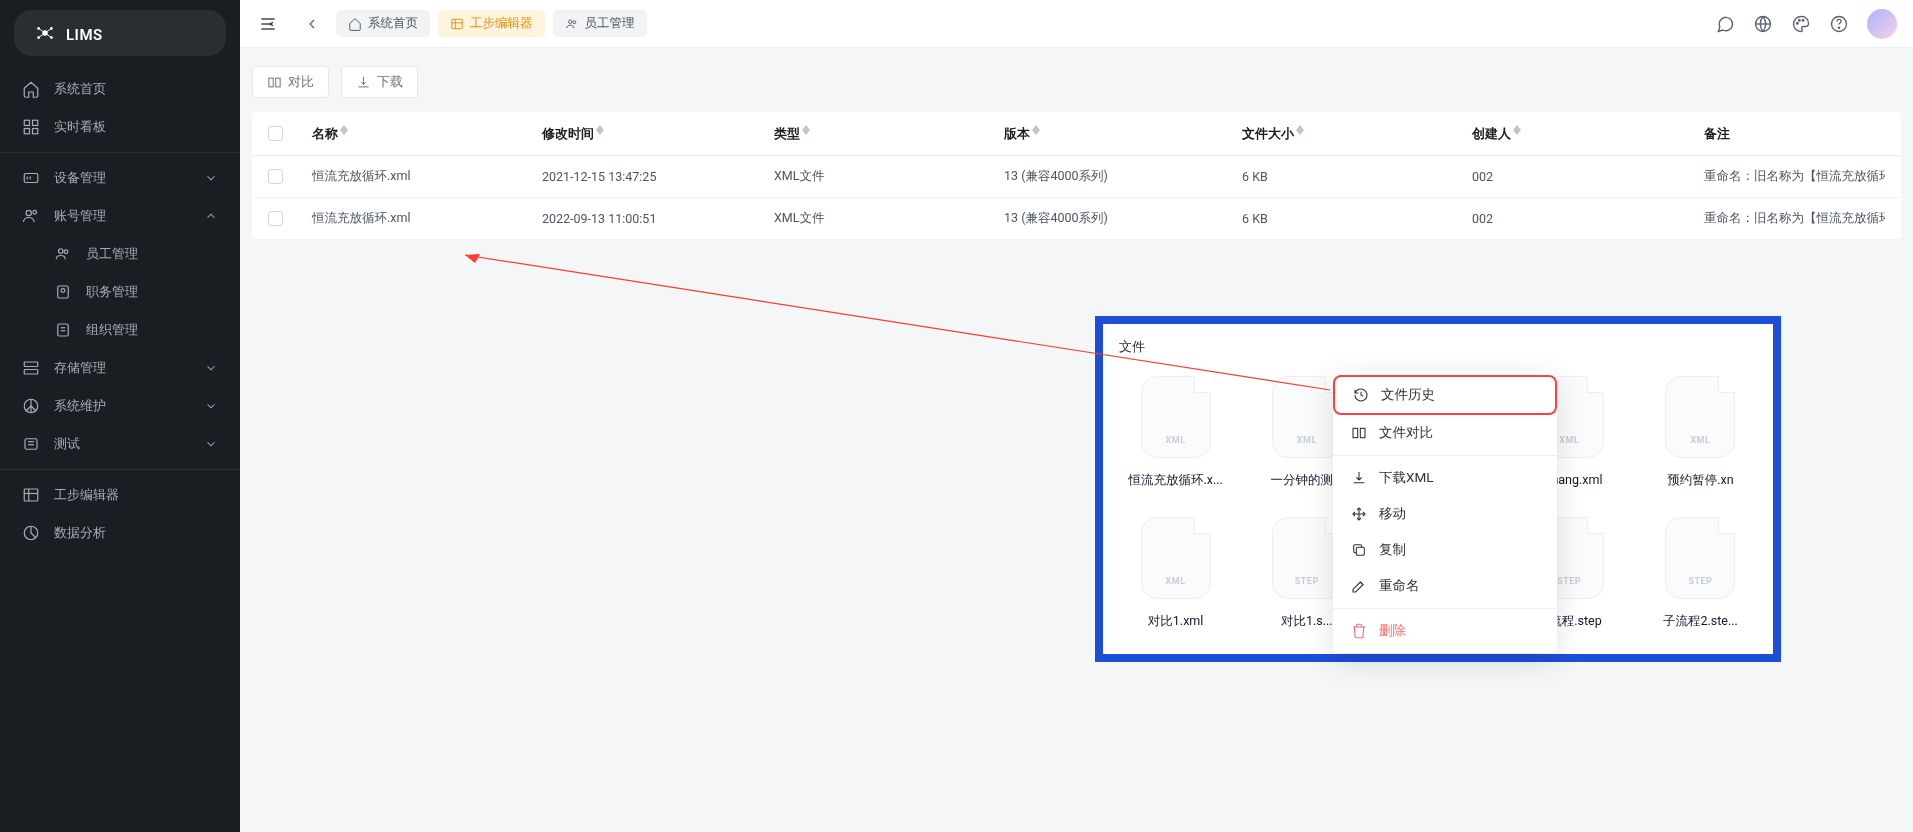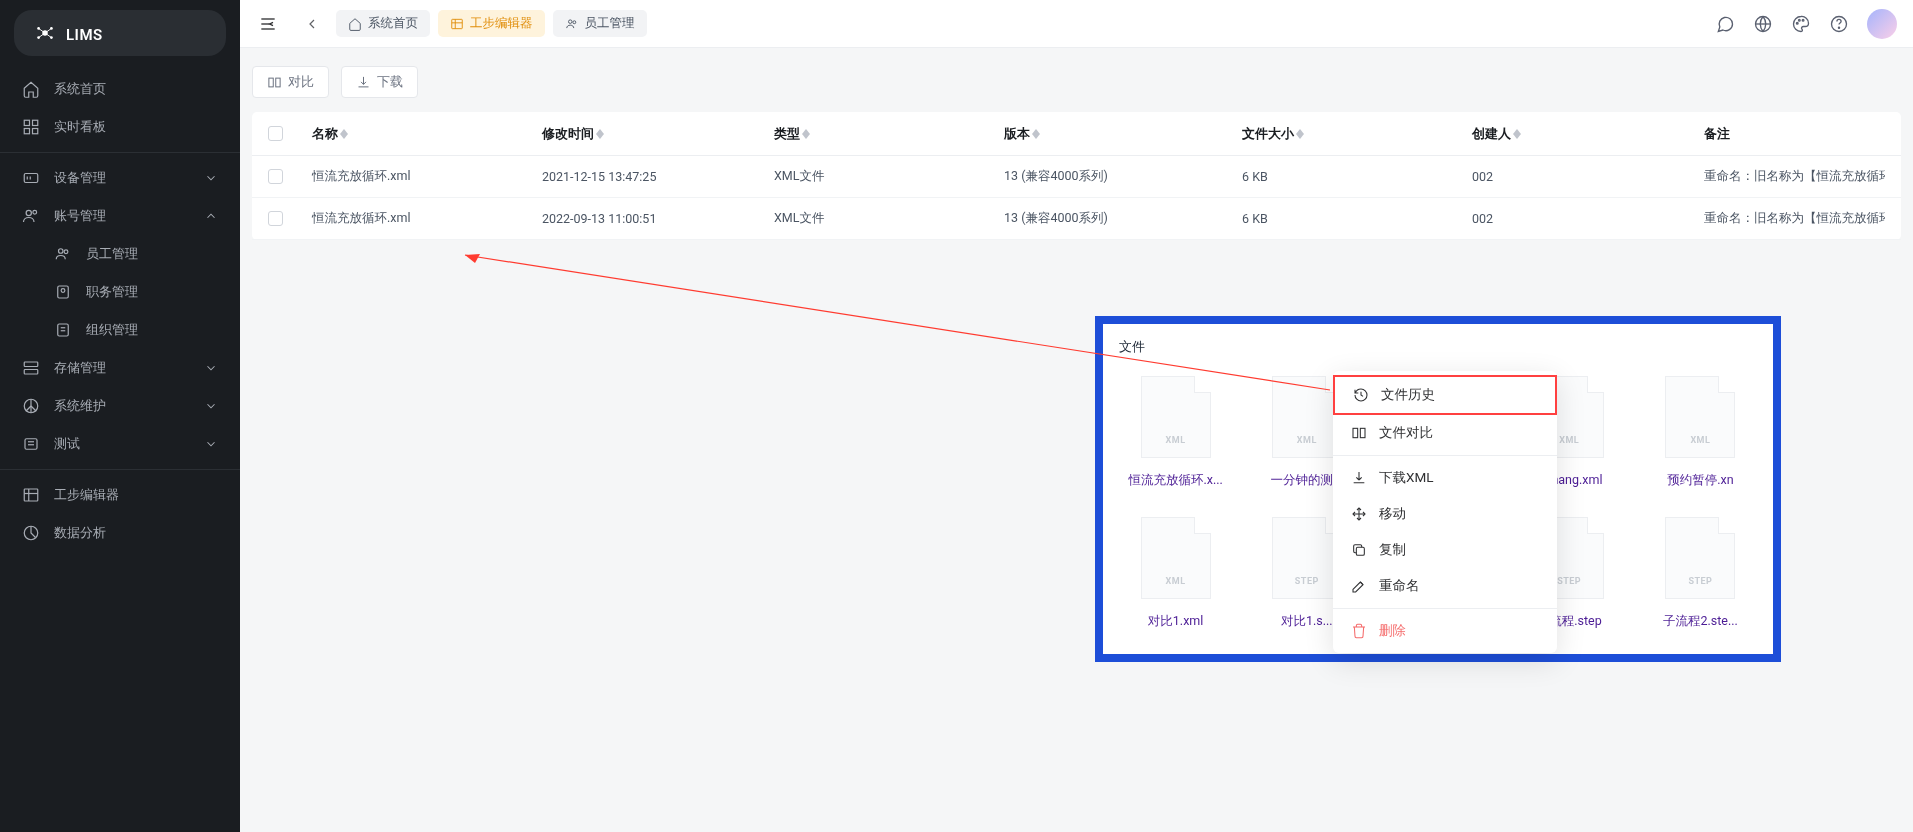--- a/index.html
+++ b/index.html
@@ -46,48 +46,48 @@
     .content { flex: 1; padding: 18px 12px; position: relative; overflow: hidden; }
     
     .toolbar { display: flex; gap: 12px; margin-bottom: 14px; }
     .tool-btn { display: inline-flex; align-items: center; gap: 6px; padding: 6px 14px; border: 1px solid #e5e7eb; background: #fff; border-radius: 4px; cursor: pointer; color: #6b7280; font-size: 13px; }
     .tool-btn svg { stroke: currentColor; fill: none; stroke-width: 1.6; width: 15px; height: 15px; }
     
     .table { background: #fff; border-radius: 5px; }
     .thead, .trow { display: flex; align-items: center; padding: 0 16px; }
     .thead { height: 44px; font-weight: 600; font-size: 13px; color: #1a1d21; border-bottom: 1px solid #eceef1; }
     .trow { height: 42px; font-size: 12.5px; color: #4b5563; border-bottom: 1px solid #f1f3f5; }
-    .th, .td { display: flex; align-items: center; }
+    .th, .td { display: flex; align-items: flex-start; }
     .col-chk { width: 44px; }
     .col-name { width: 230px; }
     .col-date { width: 232px; }
     .col-type { width: 230px; }
     .col-ver { width: 238px; }
     .col-size { width: 230px; }
     .col-creator { width: 232px; }
     .col-remark { flex: 1; overflow: hidden; text-overflow: ellipsis; white-space: nowrap; }
     .sort-icons { display: inline-flex; flex-direction: column; line-height: 0; margin-left: 2px; }
     .sort-icons svg { width: 8px; height: 5px; fill: #c0c4cc; }
     .chk { width: 15px; height: 15px; border: 1px solid #d1d5db; border-radius: 3px; background: #fff; }
     
     
     .file-panel { position: absolute; left: 1095px; top: 316px; width: 686px; border: 8px solid #1d4ed8; background: #fff; padding: 14px 16px 24px; }
     .file-panel-title { font-size: 13px; color: #1f2937; margin-bottom: 20px; }
     .file-grid { display: grid; grid-template-columns: repeat(5, 1fr); gap: 28px 18px; }
     .file-card { display: flex; flex-direction: column; align-items: center; cursor: pointer; }
-    .file-thumb { width: 70px; height: 82px; border: 1px solid #eceef1; border-radius: 0; position: relative; background: #fafbfc; display: flex; align-items: center; justify-content: flex-end; flex-direction: column; padding-bottom: 12px; margin-bottom: 14px; }
+    .file-thumb { width: 70px; height: 82px; border: 1px solid #eceef1; border-radius: 16px; position: relative; background: #fafbfc; display: flex; align-items: center; justify-content: flex-end; flex-direction: column; padding-bottom: 12px; margin-bottom: 14px; }
     .file-thumb::before { content: ""; position: absolute; right: -1px; top: -1px; width: 16px; height: 16px; background: #fff; border-left: 1px solid #eceef1; border-bottom: 1px solid #eceef1; }
     .file-thumb::after { content: ""; position: absolute; right: -1px; top: -1px; width: 0; height: 0; border-top: 16px solid #fff; border-left: 16px solid transparent; }
     .file-ext { font-size: 9px; font-weight: 700; color: #c8cdd3; letter-spacing: 0.5px; }
-    .file-name { font-size: 12.5px; color: #4c1d95; text-align: center; max-width: 120px; overflow: hidden; text-overflow: ellipsis; white-space: nowrap; }
+    .file-name { font-size: 12.5px; color: #0f172a; text-align: center; max-width: 120px; overflow: hidden; text-overflow: ellipsis; white-space: nowrap; }
     
     
     .ctx { position: absolute; left: 1333px; top: 371px; width: 224px; background: #fff; border-radius: 6px; box-shadow: 0 8px 30px rgba(0,0,0,0.12); padding: 4px 0; z-index: 10; }
     .ctx-item { display: flex; align-items: center; gap: 12px; padding: 9px 18px; cursor: pointer; font-size: 13.5px; color: #303133; }
-    .ctx-item.highlight { border: 2px solid #ff4040; border-radius: 0; margin: 0; }
+    .ctx-item.highlight { border: 2px solid #ff4040; border-radius: 8px; margin: 0; }
     .ctx-item.danger { color: #f56c6c; }
     .ctx-item .ctx-icon { width: 16px; height: 16px; display: inline-flex; }
     .ctx-item .ctx-icon svg { stroke: currentColor; fill: none; stroke-width: 1.6; width: 16px; height: 16px; }
     .ctx-divider { height: 1px; background: #eceef1; margin: 4px 0; }
     
     
     .arrow { position: absolute; left: 450px; top: 240px; width: 890px; height: 160px; pointer-events: none; z-index: 20; }
     .arrow svg line { stroke: #ff3b30; stroke-width: 1.2; }
     .arrow svg polygon { fill: #ff3b30; }
   </style>

